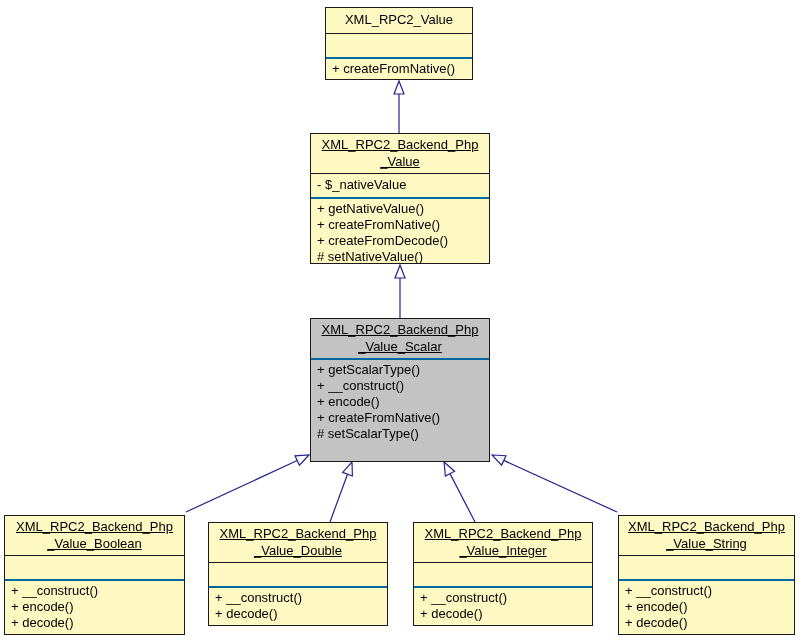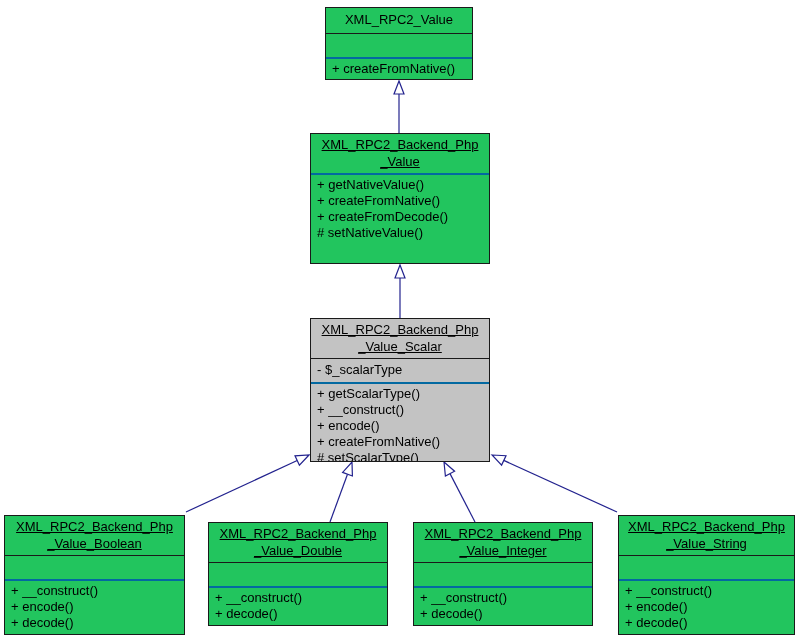--- a/index.html
+++ b/index.html
@@ -13,21 +13,21 @@
     overflow: hidden;
   }
   #edges {
     position: absolute;
     left: 0; top: 0;
     width: 803px; height: 640px;
   }
   .class-box {
     position: absolute;
     box-sizing: border-box;
-    background: #22c55e;
+    background: #fef9c3;
     border: 1px solid #1a1a1a;
     display: flex;
     flex-direction: column;
     font-size: 13px;
     line-height: 16px;
   }
   .class-box.highlight { background: #c3c3c3; }
   .sec { box-sizing: border-box; white-space: pre-line; overflow: hidden; }
   .sec.title {
     flex: none;
@@ -86,30 +86,30 @@
 
   <div class="class-box" style="left:325px; top:7px; width:148px; height:73px;">
     <div class="sec title h25">XML_RPC2_Value</div>
     <div class="sec attrs"></div>
     <div class="sec methods">+ createFromNative()</div>
   </div>
 
   <div class="class-box" style="left:310px; top:133px; width:180px; height:131px;">
     <div class="sec title t2 h39">XML_RPC2_Backend_Php
 _Value</div>
+    <div class="sec attrs">- $_nativeValue</div>
     <div class="sec methods">+ getNativeValue()
 + createFromNative()
 + createFromDecode()
 # setNativeValue()</div>
   </div>
 
   <div class="class-box highlight" style="left:310px; top:318px; width:180px; height:144px;">
     <div class="sec title t2 h39">XML_RPC2_Backend_Php
 _Value_Scalar</div>
-    <div class="sec attrs">- $_scalarType</div>
     <div class="sec methods">+ getScalarType()
 + __construct()
 + encode()
 + createFromNative()
 # setScalarType()</div>
   </div>
 
   <div class="class-box" style="left:4px; top:515px; width:181px; height:120px;">
     <div class="sec title t2 h39">XML_RPC2_Backend_Php
 _Value_Boolean</div>

